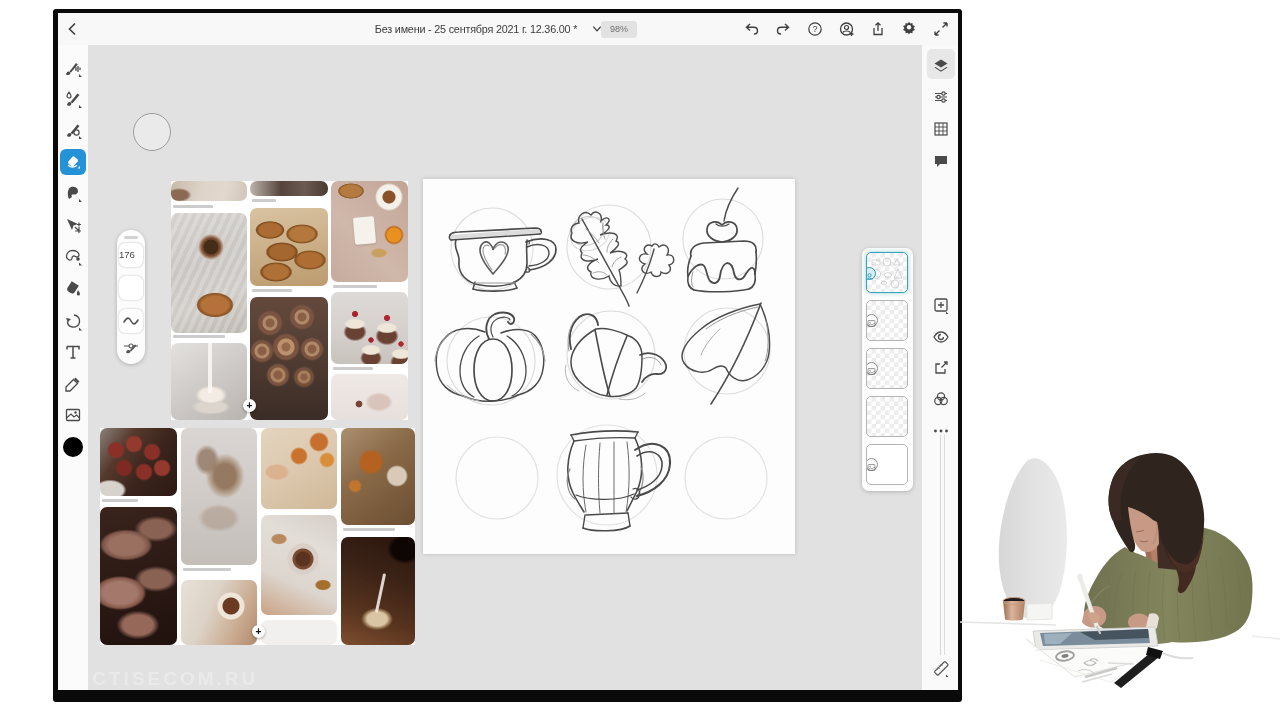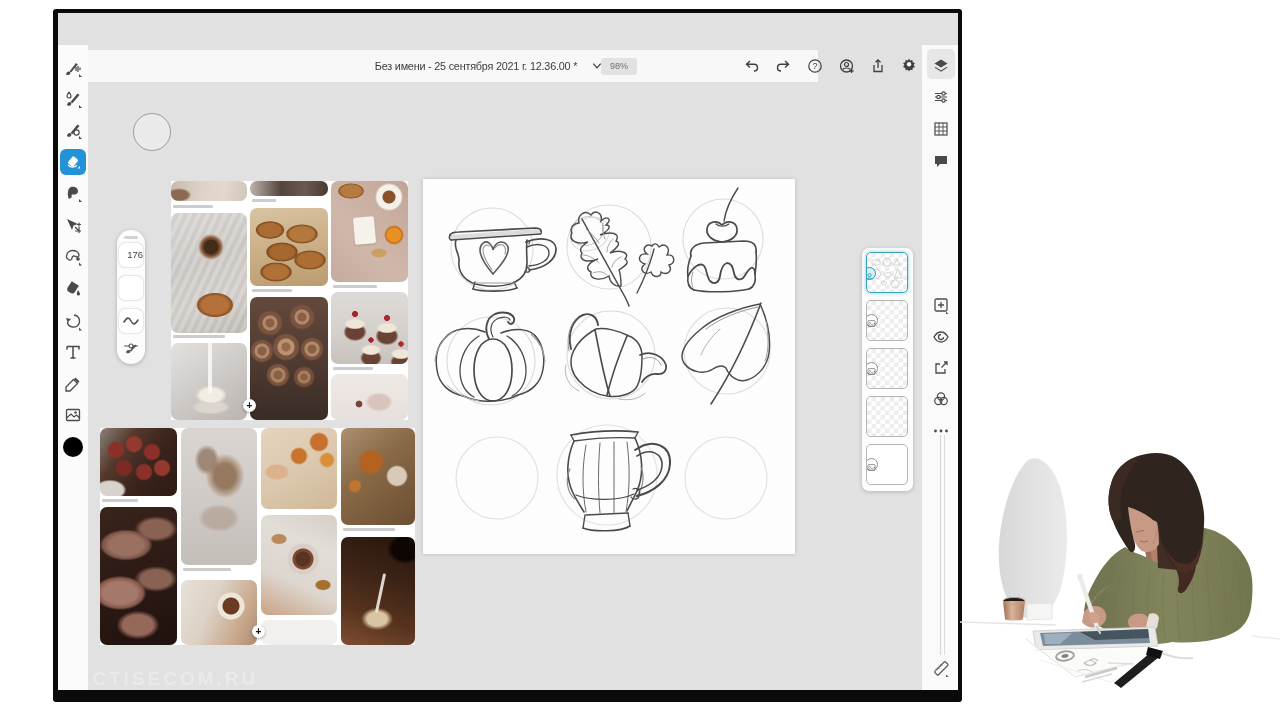--- a/index.html
+++ b/index.html
@@ -1,40 +1,40 @@
 <!DOCTYPE html>
 <html><head>
 <meta charset="utf-8">
 <style>
 html,body{margin:0;padding:0;width:1280px;height:720px;background:#fff;overflow:hidden;
   font-family:"Liberation Sans",sans-serif;}
 *{box-sizing:border-box;}
 #frame{position:absolute;left:53px;top:9px;width:909px;height:693px;background:#0a0a0a;border-radius:3px;}
 #app{position:absolute;left:58px;top:13px;width:900px;height:677px;background:#e1e1e1;overflow:hidden;}
-#topbar{position:absolute;left:0;top:0;width:760px;height:32px;background:#f8f8f8;margin-top:37px;}
+#topbar{position:absolute;left:0;top:0;width:900px;height:32px;background:#f8f8f8;}
 #title{position:absolute;left:0;top:0;width:836px;height:32px;text-align:center;line-height:32px;
   font-size:10.8px;color:#3c3c3c;white-space:nowrap;letter-spacing:-0.2px;}
 #pill{position:absolute;left:543px;top:8px;width:36px;height:17px;background:#e2e2e2;border-radius:3px;
   font-size:9px;color:#707070;text-align:center;line-height:17px;}
 .tico{position:absolute;top:7px;width:18px;height:18px;}
 #ltool{position:absolute;left:0;top:32px;width:30px;height:645px;background:#fbfbfb;}
 .lico{position:absolute;left:5px;width:20px;height:20px;}
 #erasersel{position:absolute;left:2px;top:104px;width:26px;height:26px;background:#2492d6;border-radius:6px;}
 #rtool{position:absolute;left:864px;top:32px;width:36px;height:645px;background:#fafafa;}
 #rsel{position:absolute;left:5px;top:4px;width:28px;height:30px;background:#e7e7e7;border-radius:5px;}
 .rico{position:absolute;left:10px;width:18px;height:18px;}
 #cursor{position:absolute;left:75px;top:100px;width:38px;height:38px;border-radius:50%;
   border:1px solid #9d9d9d;background:#eaeaea;}
 #wcanvas{position:absolute;left:365px;top:166px;width:372px;height:375px;background:#fdfdfd;
   box-shadow:0 0 4px rgba(0,0,0,0.18);}
 #bpanel{position:absolute;left:59px;top:217px;width:28px;height:134px;background:#fcfcfc;border-radius:14px;
   box-shadow:0 1px 4px rgba(0,0,0,0.22);}
 #bpanel .handle{position:absolute;left:7px;top:6px;width:14px;height:3px;border-radius:2px;background:#d2d2d2;}
 #bpanel .bx{position:absolute;left:2px;width:24px;height:24px;background:#fff;border-radius:6px;
-  box-shadow:0 0 2px rgba(0,0,0,0.3);font-size:9.5px;color:#444;text-align:right;line-height:24px;}
+  box-shadow:0 0 2px rgba(0,0,0,0.3);font-size:9.5px;color:#444;text-align:left;line-height:24px;}
 #lpanel{position:absolute;left:804px;top:235px;width:51px;height:243px;background:#fdfdfd;border-radius:7px;
   box-shadow:0 1px 4px rgba(0,0,0,0.2);}
 .thumb{position:absolute;left:4px;width:42px;height:41px;border-radius:5px;background:#fff;border:1px solid #b4b4b4;overflow:hidden;}
 .checker{background-image:
   linear-gradient(45deg,#ececec 25%,transparent 25%,transparent 75%,#ececec 75%,#ececec),
   linear-gradient(45deg,#ececec 25%,transparent 25%,transparent 75%,#ececec 75%,#ececec);
   background-size:9px 9px;background-position:0 0,4.5px 4.5px;background-color:#fff;}
 .badge{position:absolute;left:-2px;width:13px;height:13px;border-radius:50%;background:#fff;border:1px solid #8e8e8e;z-index:3;}
 #wm{position:absolute;left:4px;top:655px;font-size:19px;letter-spacing:3px;color:rgba(255,255,255,0.3);font-weight:bold;}
 #collage1{position:absolute;left:113px;top:168px;width:237px;height:239px;background:#fff;}

